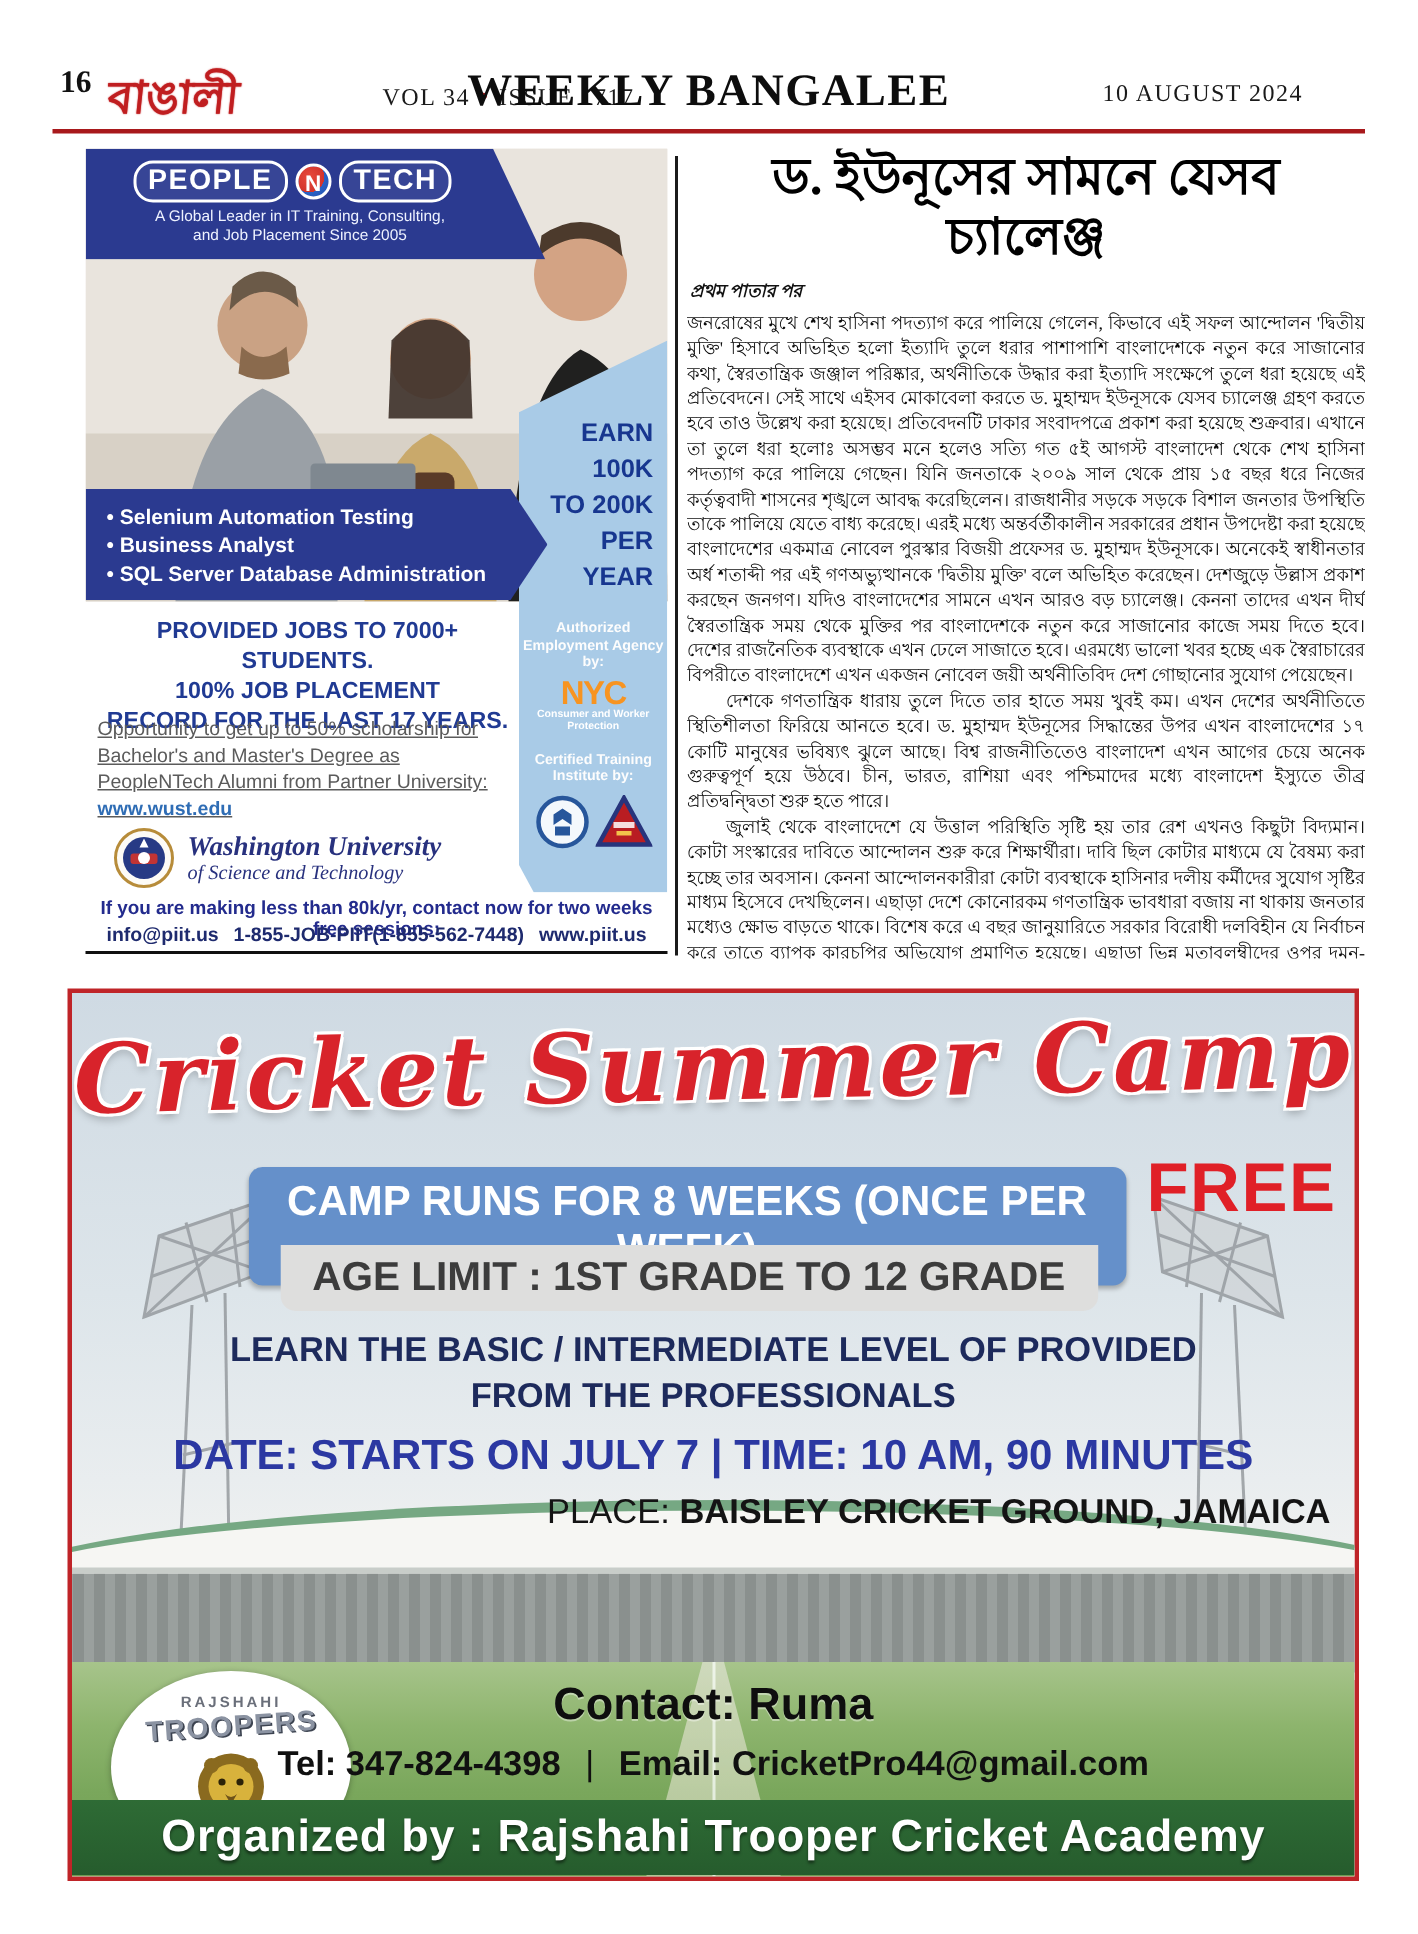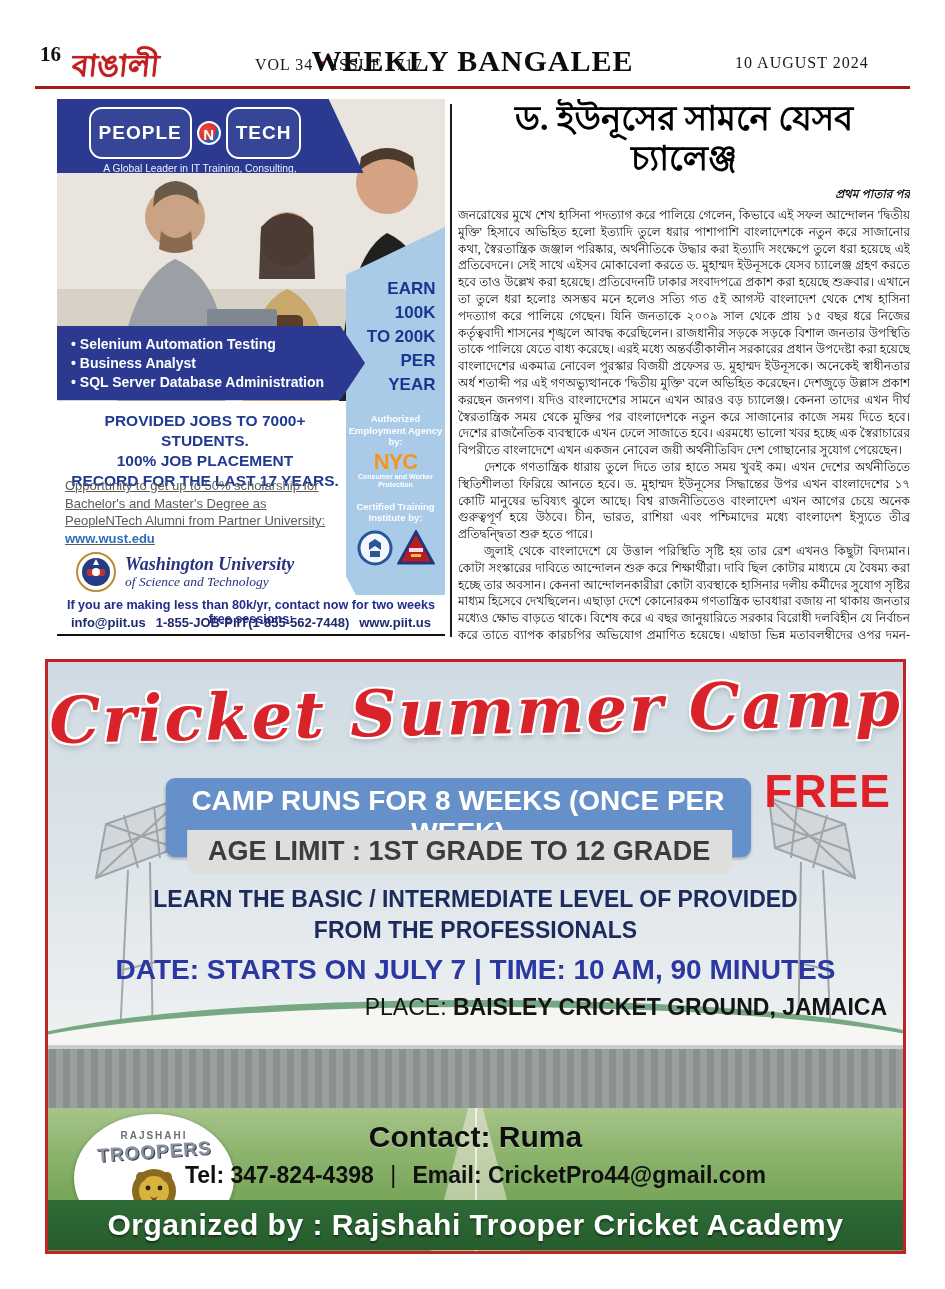--- a/index.html
+++ b/index.html
@@ -29,21 +29,21 @@
   
   .pnt-ad { position:absolute; left:57px; top:85px; width:388px; height:537px; background:#fff; border-bottom:2px solid #101010; overflow:hidden; }
   .pnt-photo { position:absolute; left:0; top:0; width:388px; height:302px; background:linear-gradient(115deg,#efeae4 0%,#e3ddd4 45%,#d8d2c8 100%); }
   .pnt-photo svg { display:block; }
   .pnt-header {
     position:absolute; left:0; top:0; width:388px; height:74px;
     background:#2b3a90; clip-path:polygon(0 0, 70% 0, 79% 100%, 0 100%);
     color:#fff; padding:8px 0 0 14px;
   }
   .pnt-logo-row { display:flex; align-items:center; gap:5px; width:248px; justify-content:center; }
-  .pnt-pill { border:2px solid #fff; border-radius:13px; padding:12px 8px; font-weight:bold; font-size:19px; letter-spacing:1px; line-height:24px; background:rgba(255,255,255,.06); }
+  .pnt-pill { border:2px solid #fff; border-radius:13px; padding:0 8px; font-weight:bold; font-size:19px; letter-spacing:1px; line-height:24px; background:rgba(255,255,255,.06); }
   .pnt-nicon { width:24px; height:24px; border-radius:50%; background:radial-gradient(circle at 35% 35%, #e84a3c 0%, #d2342c 55%, #2b62c4 56%, #1d4fae 100%);
     color:#fff; font-weight:bold; font-size:15px; text-align:center; line-height:24px; border:2px solid #fff; }
   .pnt-tagline { width:258px; text-align:center; font-size:10.3px; line-height:12.5px; margin-top:4px; color:#eef2ff; }
 
   .pnt-side {
     position:absolute; right:0; top:128px; width:99px; height:368px;
     background:#a9cbe7; clip-path:polygon(0 13%, 100% 0, 100% 100%, 10% 100%, 0 95%);
     display:flex; flex-direction:column; align-items:center;
   }
   .pnt-earn { margin-top:50px; text-align:right; width:92px; padding-right:6px;
@@ -75,21 +75,21 @@
   .pnt-contact-row { position:absolute; left:0; top:516px; width:388px; display:flex; justify-content:space-between; padding:0 14px;
     color:#1e2a6e; font-weight:bold; font-size:13px; }
 
   
   .col-rule { position:absolute; left:450px; top:90px; width:2px; height:533px; background:#1b1b1b; }
 
   
   .article { position:absolute; left:458px; top:85px; width:452px; height:540px; overflow:hidden; }
   .article h1 { text-align:center; font-family:"Liberation Serif", serif; font-weight:bold;
     font-size:34px; line-height:40px; color:#000; }
-  .kicker { font:italic bold 12px "Liberation Serif", serif; color:#111; margin:6px 0 2px 2px;text-align:right; }
+  .kicker { font:italic bold 12px "Liberation Serif", serif; color:#111; margin:6px 0 2px 2px; }
   .body-copy { font-family:"Liberation Serif", serif; font-size:12px; line-height:16.8px;
     color:#0b0b0b; text-align:justify; }
   .body-copy p { text-indent:26px; }
   .body-copy p:first-child { text-indent:0; }
 
   
   .cricket { position:absolute; left:45px; top:645px; width:861px; height:595px;
     border:3px solid #bf2428; background:linear-gradient(#cfdae3 0%, #dde5ea 34%, #e9edef 55%, #eef0f0 62%);
     overflow:hidden; }
   .ck-title { position:absolute; left:0; right:0; top:12px; text-align:center;

